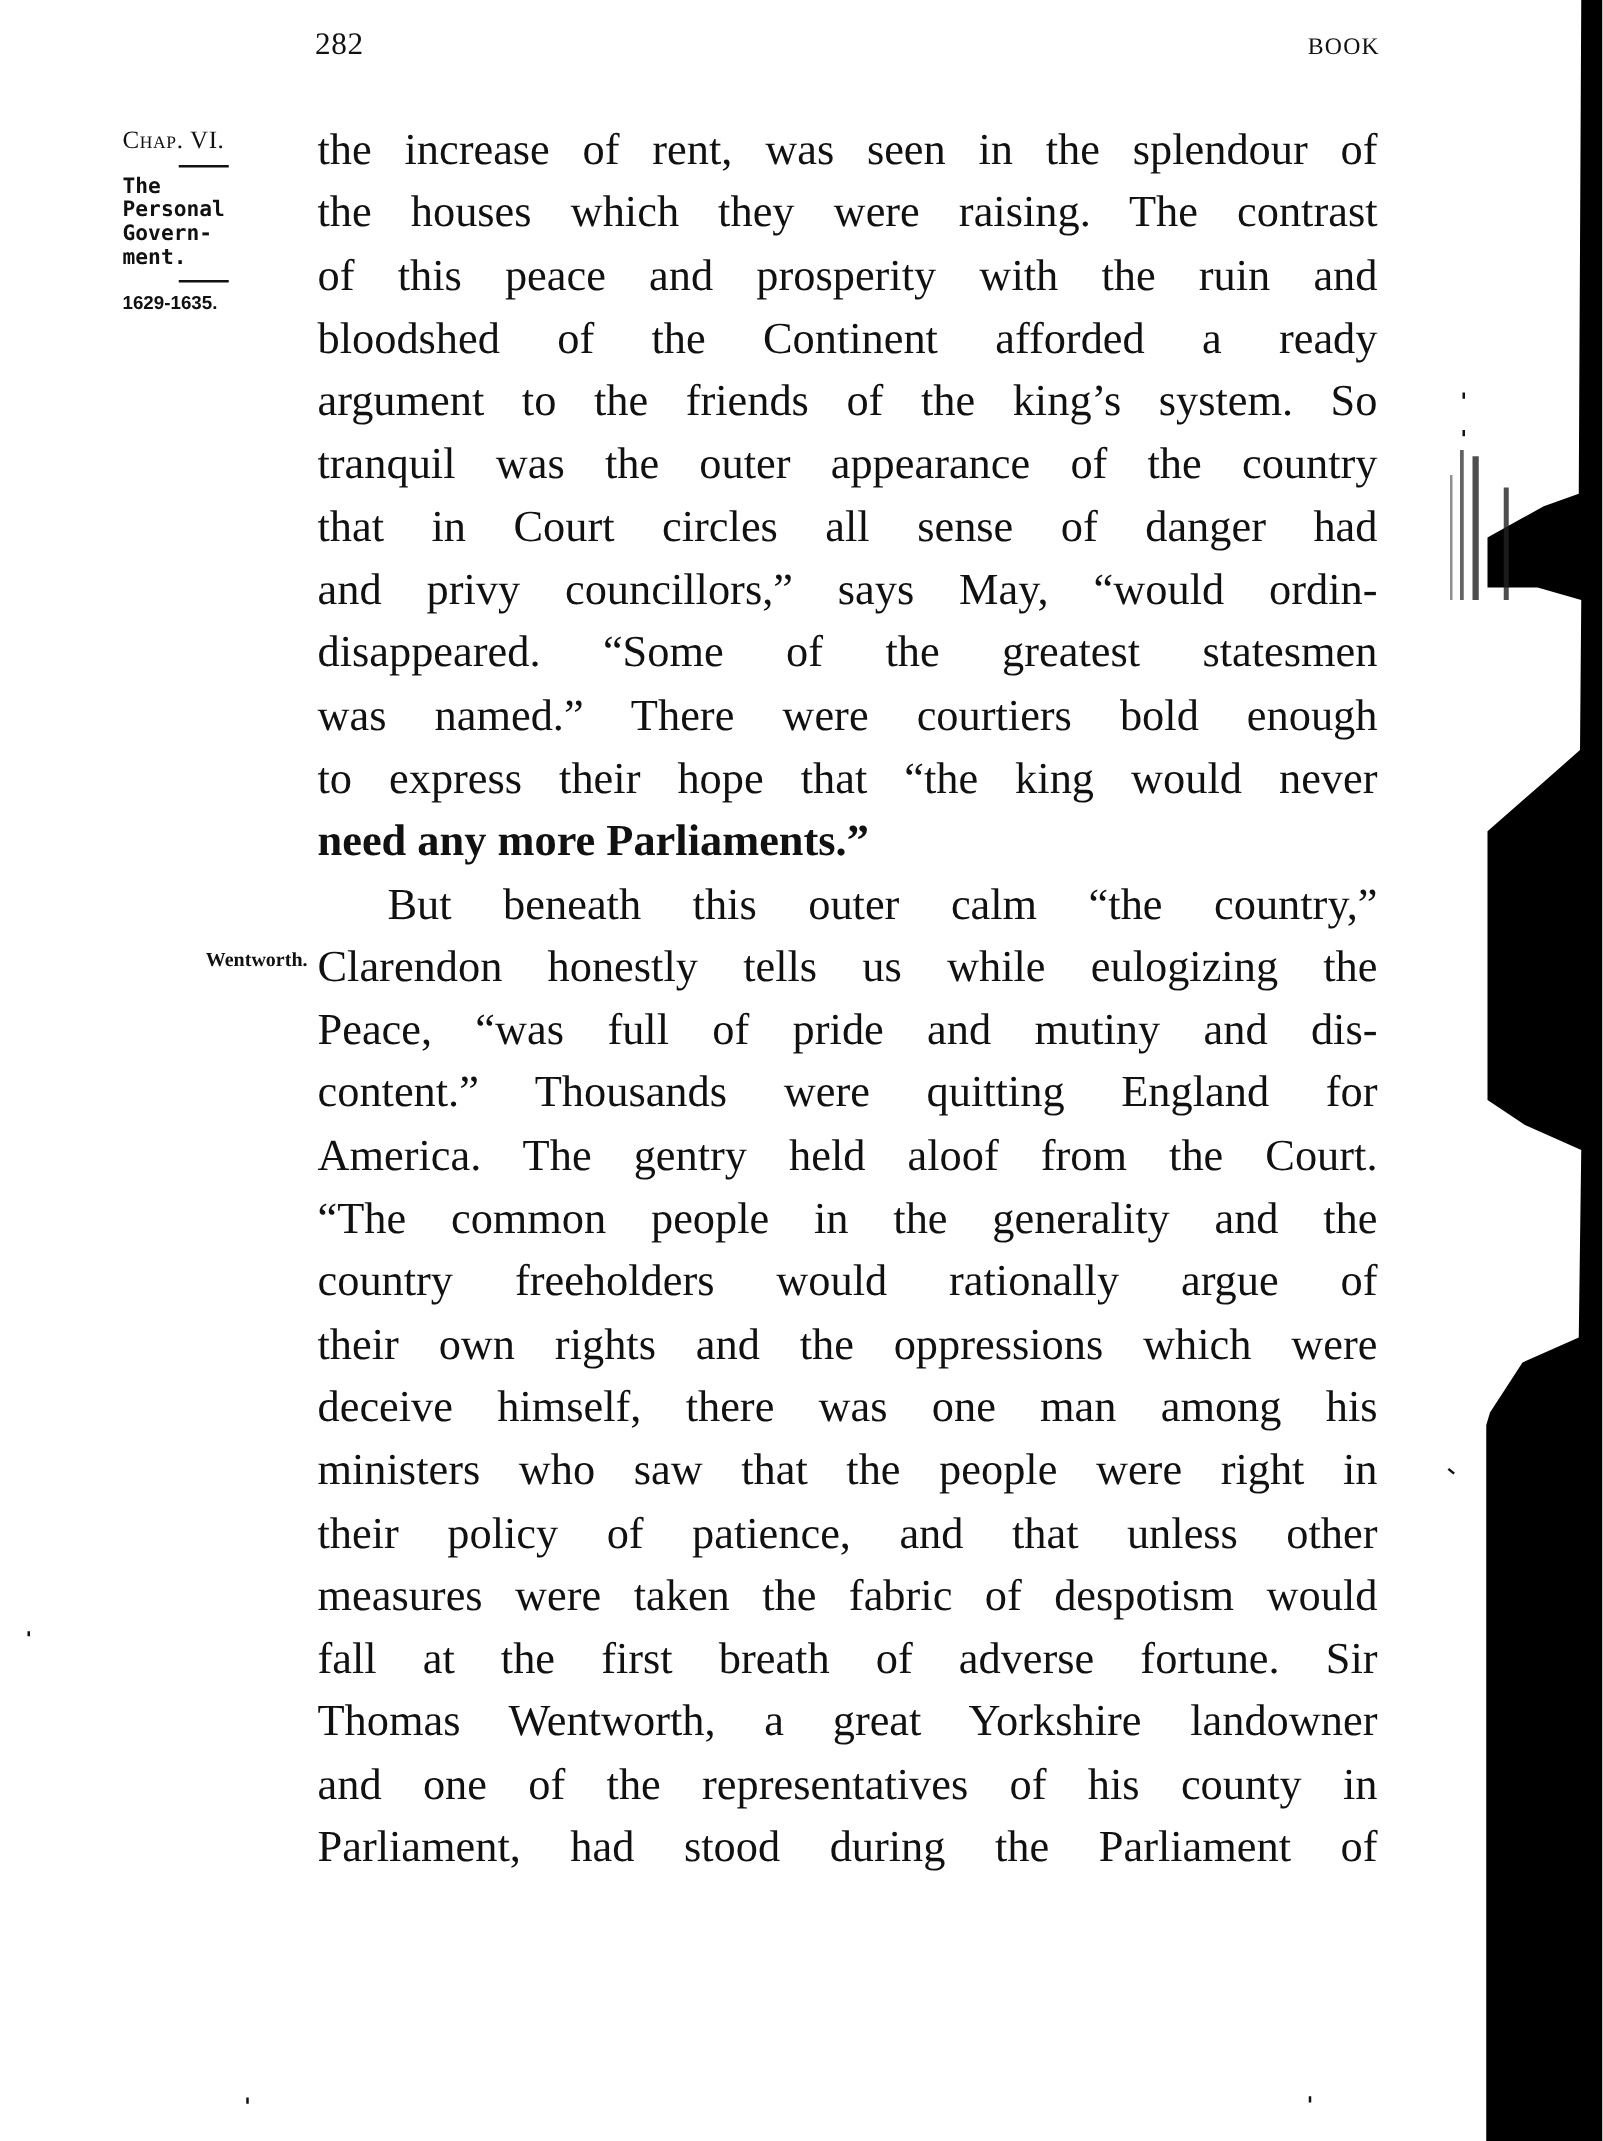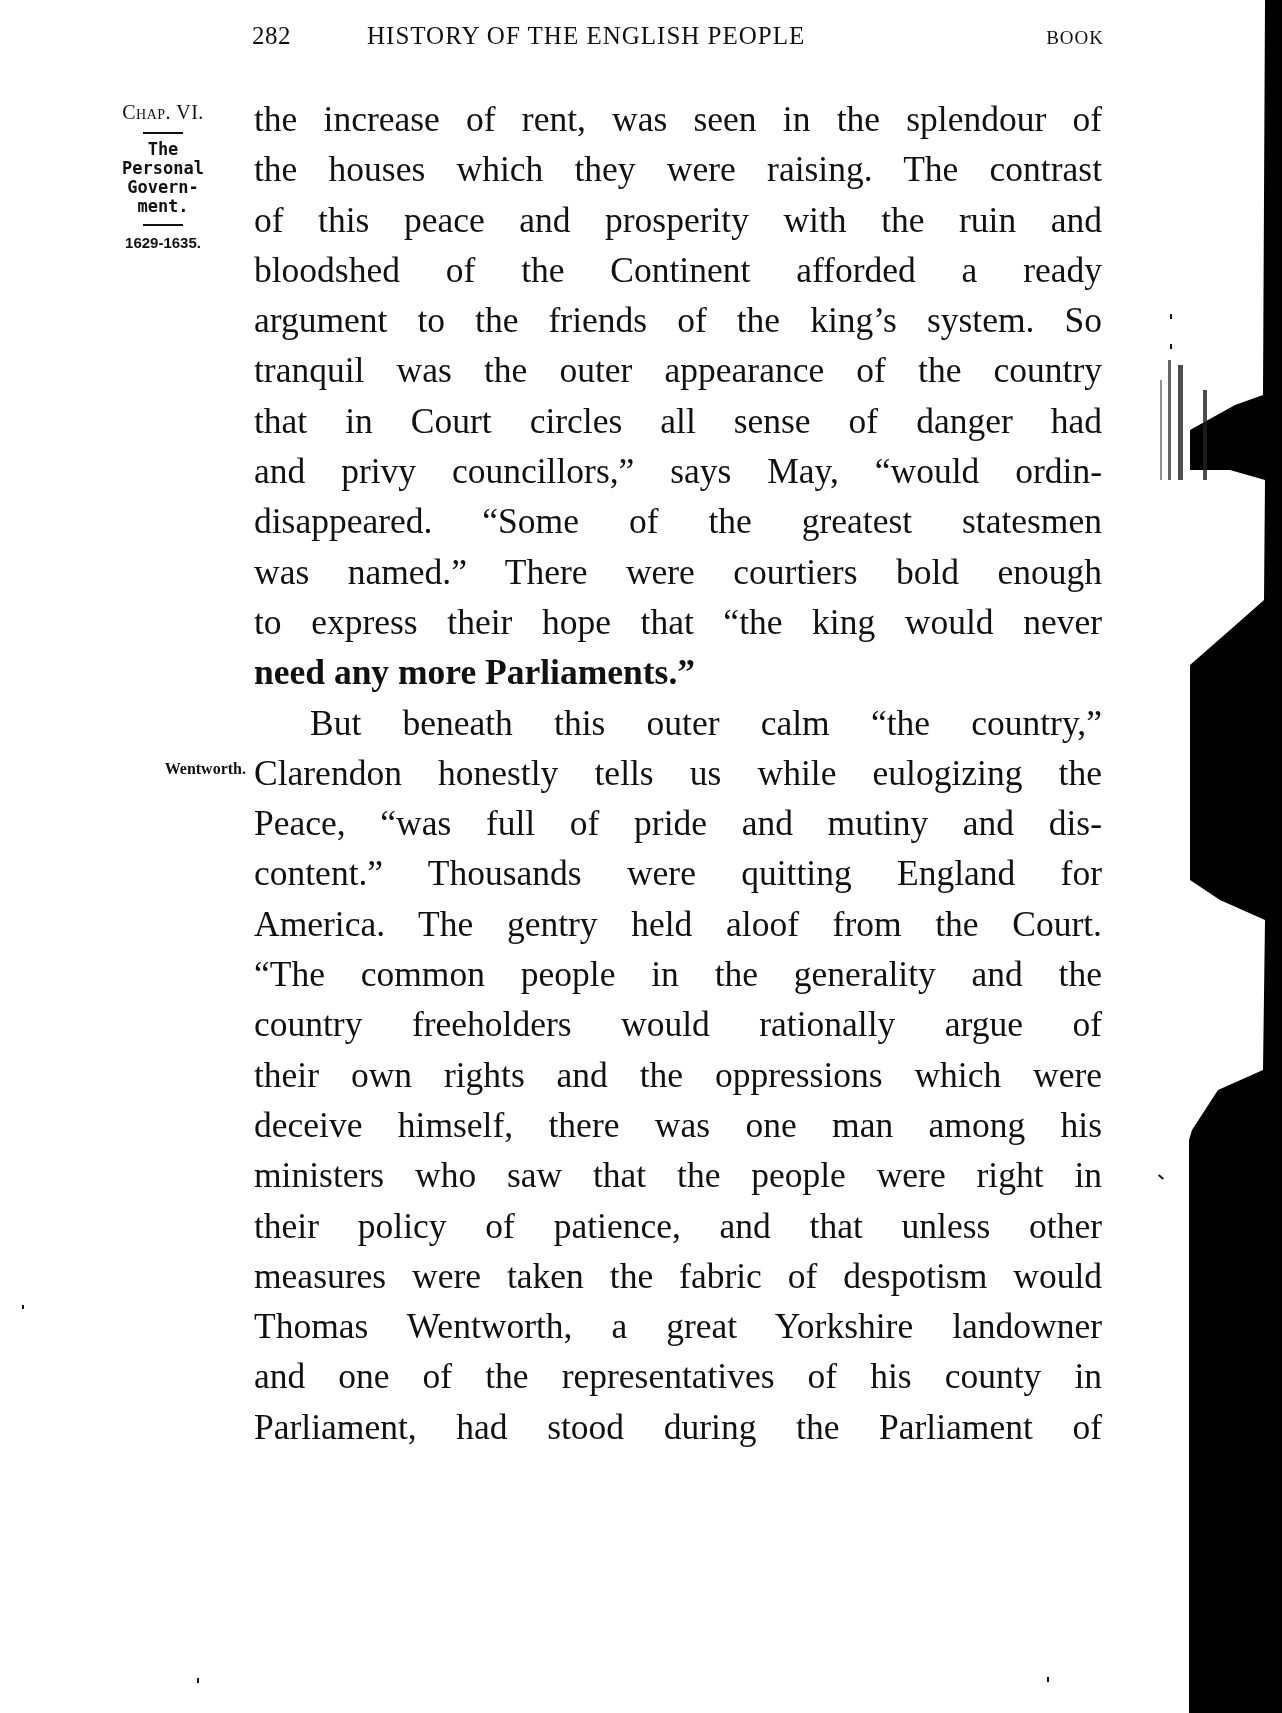--- a/index.html
+++ b/index.html
@@ -2,42 +2,41 @@
 <html><head>
   <meta charset="utf-8">
   <style>
     html, body { margin: 0; padding: 0; background: #ffffff; }
     body { width: 1282px; height: 1713px; position: relative; overflow: hidden; font-family: "DejaVu Serif", "Liberation Serif", serif; color: #111; }
     .page { position: absolute; left: 0; top: 0; width: 1282px; height: 1713px; }
     .header { position: absolute; top: 22px; left: 252px; width: 852px; height: 40px; font-family: "Liberation Serif", serif; }
     .header .pagenum { position: absolute; left: 0; top: 0; font-size: 25px; letter-spacing: 0.5px; }
     .header .running { position: absolute; left: 115px; top: 0; font-size: 25px; letter-spacing: 1px; }
     .header .book { position: absolute; right: 0; top: 5px; font-size: 19px; letter-spacing: 1px; }
-    .margin { position: absolute; font-family: "Liberation Serif", serif; text-align: center; }
+    .margin { position: absolute; font-family: "Liberation Serif", serif; }
     .margin-top { left: 98px; top: 100px; width: 130px; }
     .margin .chap { font-size: 20px; letter-spacing: 0.5px; line-height: 24px; }
     .margin .rule { width: 40px; height: 0; border-top: 2px solid #111; margin: 8px auto 6px auto; }
     .margin .topic { font-family: "DejaVu Sans Mono", "Liberation Mono", monospace; font-size: 17px; line-height: 19px; font-weight: bold; }
     .margin .dates { font-family: "Liberation Sans", sans-serif; font-size: 15px; font-weight: bold; line-height: 22px; }
     .margin-wentworth { left: 96px; top: 760px; width: 150px; font-family: "Liberation Serif", serif; font-size: 16px; font-weight: bold; text-align: right; }
     .body-text { position: absolute; left: 254px; top: 94px; width: 848px; font-family: "Liberation Serif", serif; font-size: 35.5px; line-height: 50.3px; }
     .line { display: block; text-align: justify; text-align-last: justify; white-space: nowrap; height: 50.3px; }
     .line.last { text-align-last: left; font-weight: bold; }
     .line.indent { padding-left: 56px; }
     .scan-edge { position: absolute; left: 0; top: 0; width: 1282px; height: 1713px; pointer-events: none; }
     .speck { position: absolute; background: #111; }
   </style>
 </head>
 <body>
 
 <div class="page">
 
   <div class="header">
     <span class="pagenum">282</span>
-    <span class="running">HISTORY OF THE ENGLISH PEOPLE</span>
     <span class="book">BOOK</span>
   </div>
 
   <div class="margin margin-top">
     <div class="chap" style="font-variant: small-caps;">Chap. VI.</div>
     <div class="rule"></div>
     <div class="topic">The</div>
     <div class="topic">Personal</div>
     <div class="topic">Govern-</div>
     <div class="topic">ment.</div>
@@ -65,20 +64,21 @@
     <span class="line">Peace, “was full of pride and mutiny and dis-</span>
     <span class="line">content.”  Thousands were quitting England for</span>
     <span class="line">America.  The gentry held aloof from the Court.</span>
     <span class="line">“The common people in the generality and the</span>
     <span class="line">country freeholders would rationally argue of</span>
     <span class="line">their own rights and the oppressions which were</span>
     <span class="line">deceive himself, there was one man among his</span>
     <span class="line">ministers who saw that the people were right in</span>
     <span class="line">their policy of patience, and that unless other</span>
     <span class="line">measures were taken the fabric of despotism would</span>
+    <span class="line">fall at the first breath of adverse fortune.  Sir</span>
     <span class="line">Thomas Wentworth, a great Yorkshire landowner</span>
     <span class="line">and one of the representatives of his county in</span>
     <span class="line">Parliament, had stood during the Parliament of</span>
   </div>
 
   <svg class="scan-edge" viewBox="0 0 1282 1713" width="1282" height="1713">
     <polygon fill="#000000" points="1265,0 1282,0 1282,1713 1189,1713 1189,1140 1192,1130 1218,1090 1263,1070 1265,920 1220,900 1190,880 1190,665 1230,630 1264,600 1265,480 1230,470 1190,470 1190,430 1235,405 1263,395 1265,0"></polygon>
     <g fill="#222">
       <rect x="1168" y="360" width="3" height="120" opacity="0.7"></rect>
       <rect x="1178" y="365" width="5" height="115" opacity="0.8"></rect>

